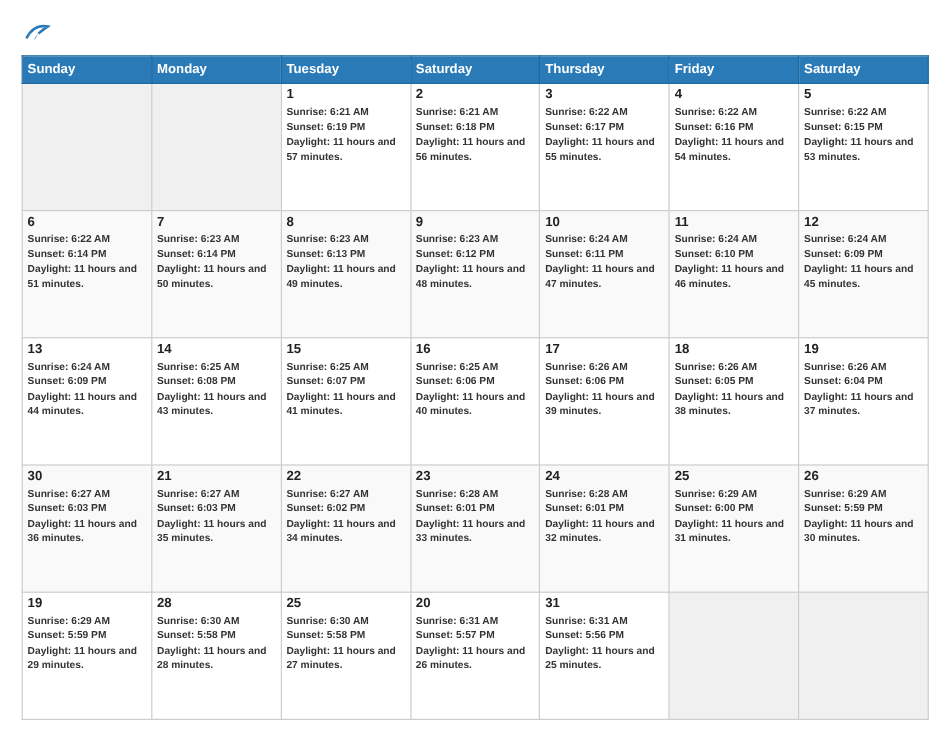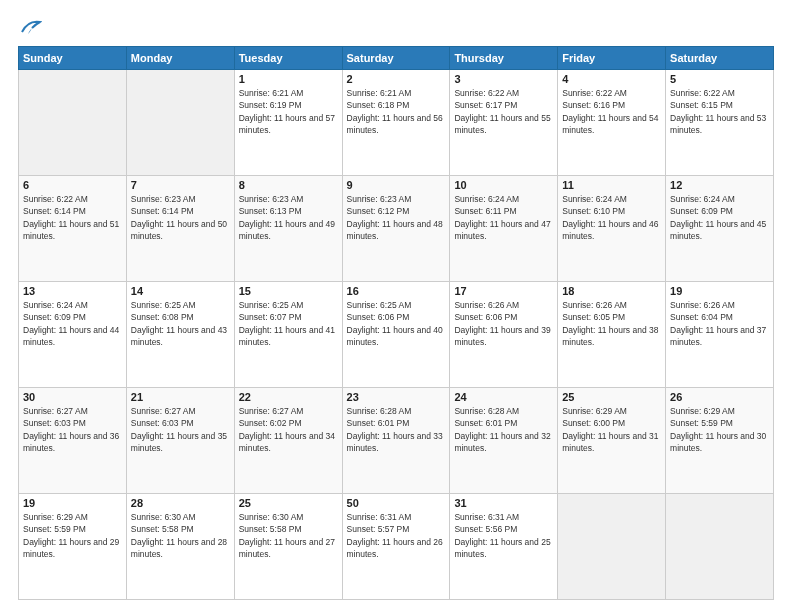--- a/index.html
+++ b/index.html
@@ -93,20 +93,21 @@
       font-size: 11px;
       font-weight: bold;
       color: #222;
       display: block;
       margin-bottom: 2px;
     }
     .day-info {
       font-size: 8.5px;
       line-height: 1.45;
       color: #333;
+      font-weight: bold;
     }
     .row-even td {
       background-color: #f9f9f9;
     }
     .row-odd td {
       background-color: #ffffff;
     }
     .row-even td.empty, .row-odd td.empty {
       background: #f0f0f0;
     }
@@ -266,21 +267,21 @@
           </td>
           <td>
             <span class="day-num">28</span>
             <div class="day-info">Sunrise: 6:30 AM<br>Sunset: 5:58 PM<br>Daylight: 11 hours and 28 minutes.</div>
           </td>
           <td>
             <span class="day-num">25</span>
             <div class="day-info">Sunrise: 6:30 AM<br>Sunset: 5:58 PM<br>Daylight: 11 hours and 27 minutes.</div>
           </td>
           <td>
-            <span class="day-num">50</span>
+            <span class="day-num">20</span>
             <div class="day-info">Sunrise: 6:31 AM<br>Sunset: 5:57 PM<br>Daylight: 11 hours and 26 minutes.</div>
           </td>
           <td>
             <span class="day-num">31</span>
             <div class="day-info">Sunrise: 6:31 AM<br>Sunset: 5:56 PM<br>Daylight: 11 hours and 25 minutes.</div>
           </td>
           <td class="empty"></td>
           <td class="empty"></td>
         </tr>
       </tbody>

